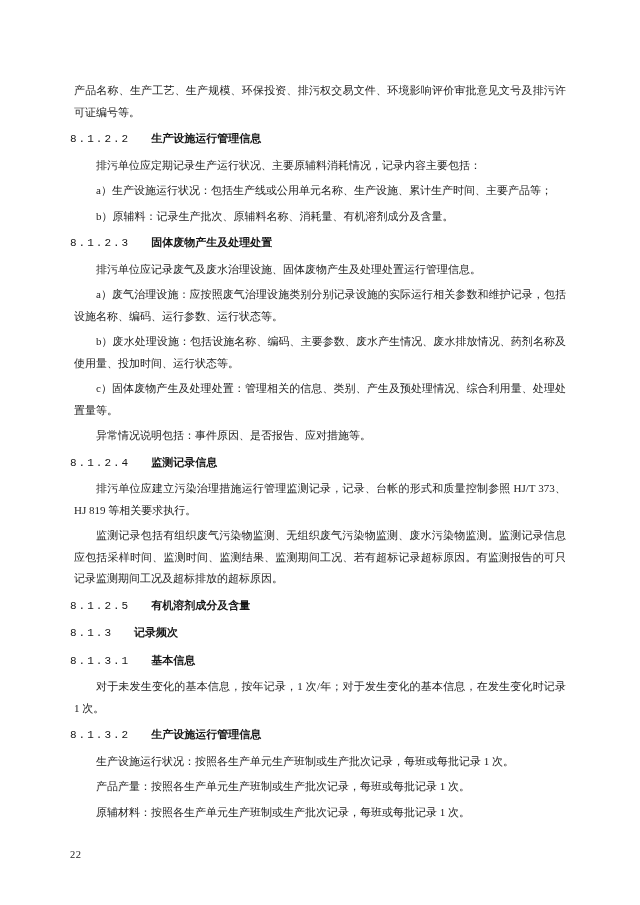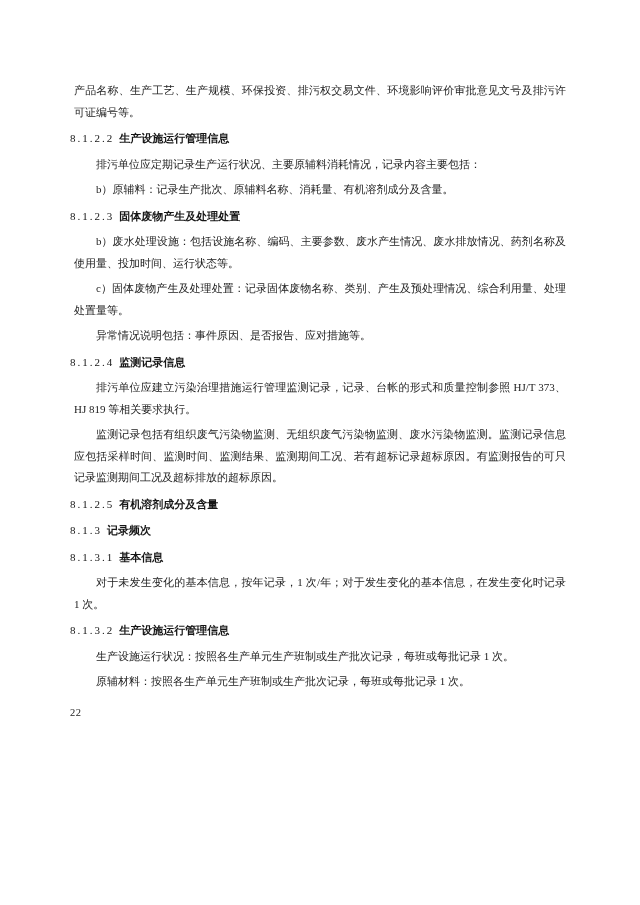--- a/index.html
+++ b/index.html
@@ -30,52 +30,55 @@
   }
   .heading {
     margin: 5px 0 4px 0;
     font-weight: bold;
     font-family: "Liberation Sans", "DejaVu Sans", sans-serif;
     font-size: 11px;
     line-height: 21.5px;
     color: #161616;
   }
   .heading .num {
-    font-family: Liberation Serif, serif;
+    font-family: Liberation Mono, monospace;
     font-weight: 500;
     letter-spacing: 2px;
-    margin-right: 2px;
+    margin-right: 18px;
   }
   .pagenum {
-    margin-top: 9px;
+    margin-top: 21px;
     font-size: 10.5px;
     letter-spacing: 0.5px;
     color: #222222;
   }
 </style>
 </head>
 <body>
 
 <div class="page">
 
   <p>产品名称、生产工艺、生产规模、环保投资、排污权交易文件、环境影响评价审批意见文号及排污许可证编号等。</p>
 
   <h3 class="heading">
     <span class="num">8.1.2.2</span>
     <span class="ttl">生产设施运行管理信息</span>
   </h3>
   <p class="indent">排污单位应定期记录生产运行状况、主要原辅料消耗情况，记录内容主要包括：</p>
+  <p class="indent">a）生产设施运行状况：包括生产线或公用单元名称、生产设施、累计生产时间、主要产品等；</p>
   <p class="indent">b）原辅料：记录生产批次、原辅料名称、消耗量、有机溶剂成分及含量。</p>
 
   <h3 class="heading">
     <span class="num">8.1.2.3</span>
     <span class="ttl">固体废物产生及处理处置</span>
   </h3>
+  <p class="indent">排污单位应记录废气及废水治理设施、固体废物产生及处理处置运行管理信息。</p>
+  <p class="indent">a）废气治理设施：应按照废气治理设施类别分别记录设施的实际运行相关参数和维护记录，包括设施名称、编码、运行参数、运行状态等。</p>
   <p class="indent">b）废水处理设施：包括设施名称、编码、主要参数、废水产生情况、废水排放情况、药剂名称及使用量、投加时间、运行状态等。</p>
-  <p class="indent">c）固体废物产生及处理处置：记录固体废物名称、类别、产生及预处理情况、综合利用量、处理处置量等。</p>
+  <p class="indent">c）固体废物产生及处理处置：管理相关的信息、类别、产生及预处理情况、综合利用量、处理处置量等。</p>
   <p class="indent">异常情况说明包括：事件原因、是否报告、应对措施等。</p>
 
   <h3 class="heading">
     <span class="num">8.1.2.4</span>
     <span class="ttl">监测记录信息</span>
   </h3>
   <p class="indent">排污单位应建立污染治理措施运行管理监测记录，记录、台帐的形式和质量控制参照 HJ/T 373、HJ 819 等相关要求执行。</p>
   <p class="indent">监测记录包括有组织废气污染物监测、无组织废气污染物监测、废水污染物监测。监测记录信息应包括采样时间、监测时间、监测结果、监测期间工况、若有超标记录超标原因。有监测报告的可只记录监测期间工况及超标排放的超标原因。</p>
 
   <h3 class="heading">
@@ -92,17 +95,18 @@
     <span class="num">8.1.3.1</span>
     <span class="ttl">基本信息</span>
   </h3>
   <p class="indent">对于未发生变化的基本信息，按年记录，1 次/年；对于发生变化的基本信息，在发生变化时记录 1 次。</p>
 
   <h3 class="heading">
     <span class="num">8.1.3.2</span>
     <span class="ttl">生产设施运行管理信息</span>
   </h3>
   <p class="indent">生产设施运行状况：按照各生产单元生产班制或生产批次记录，每班或每批记录 1 次。</p>
+  <p class="indent">产品产量：按照各生产单元生产班制或生产批次记录，每班或每批记录 1 次。</p>
   <p class="indent">原辅材料：按照各生产单元生产班制或生产批次记录，每班或每批记录 1 次。</p>
 
   <div class="pagenum">22</div>
 
 </div>
 
 </body></html>

